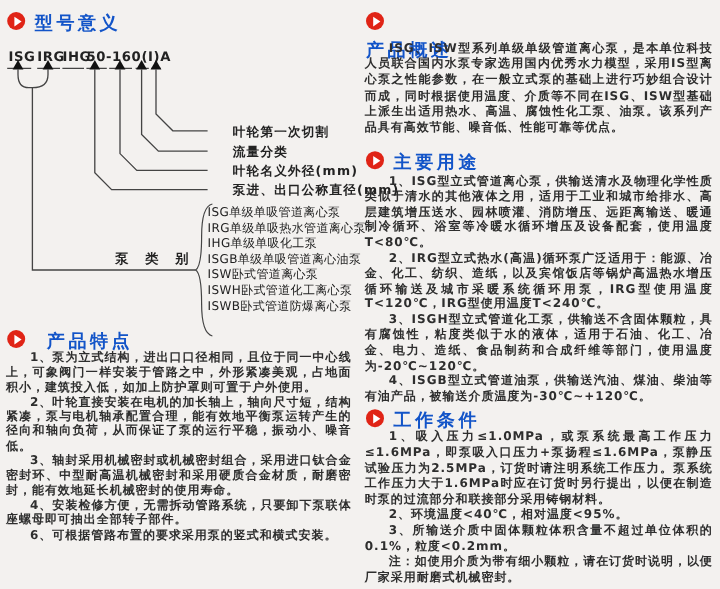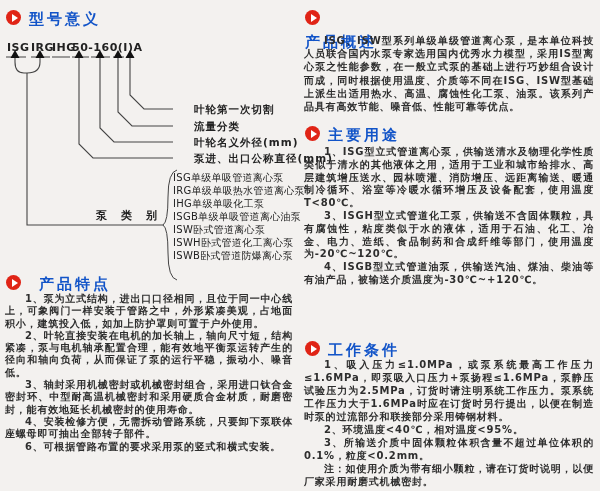--- a/index.html
+++ b/index.html
@@ -104,20 +104,21 @@
     <p>ISG、ISW型系列单级单级管道离心泵，是本单位科技人员联合国内水泵专家选用国内优秀水力模型，采用IS型离心泵之性能参数，在一般立式泵的基础上进行巧妙组合设计而成，同时根据使用温度、介质等不同在ISG、ISW型基础上派生出适用热水、高温、腐蚀性化工泵、油泵。该系列产品具有高效节能、噪音低、性能可靠等优点。</p>
   </div>
 
   <div class="sec-header" style="left:305px;top:126px;">
     <span class="sec-icon"></span>
     <span class="sec-title">主要用途</span>
   </div>
 
   <div class="body-text right-text" style="top:146px;line-height:12.8px;">
     <p>1、ISG型立式管道离心泵，供输送清水及物理化学性质类似于清水的其他液体之用，适用于工业和城市给排水、高层建筑增压送水、园林喷灌、消防增压、远距离输送、暖通制冷循环、浴室等冷暖水循环增压及设备配套，使用温度T&lt;80℃。</p>
+    <p>2、IRG型立式热水(高温)循环泵广泛适用于：能源、冶金、化工、纺织、造纸，以及宾馆饭店等锅炉高温热水增压循环输送及城市采暖系统循环用泵，IRG型使用温度T&lt;120℃，IRG型使用温度T&lt;240℃。</p>
     <p>3、ISGH型立式管道化工泵，供输送不含固体颗粒，具有腐蚀性，粘度类似于水的液体，适用于石油、化工、冶金、电力、造纸、食品制药和合成纤维等部门，使用温度为-20℃~120℃。</p>
     <p>4、ISGB型立式管道油泵，供输送汽油、煤油、柴油等有油产品，被输送介质温度为-30℃~+120℃。</p>
   </div>
 
   <div class="sec-header" style="left:305px;top:341px;">
     <span class="sec-icon"></span>
     <span class="sec-title">工作条件</span>
   </div>
 
   <div class="body-text right-text" style="top:358px;line-height:13px;">

